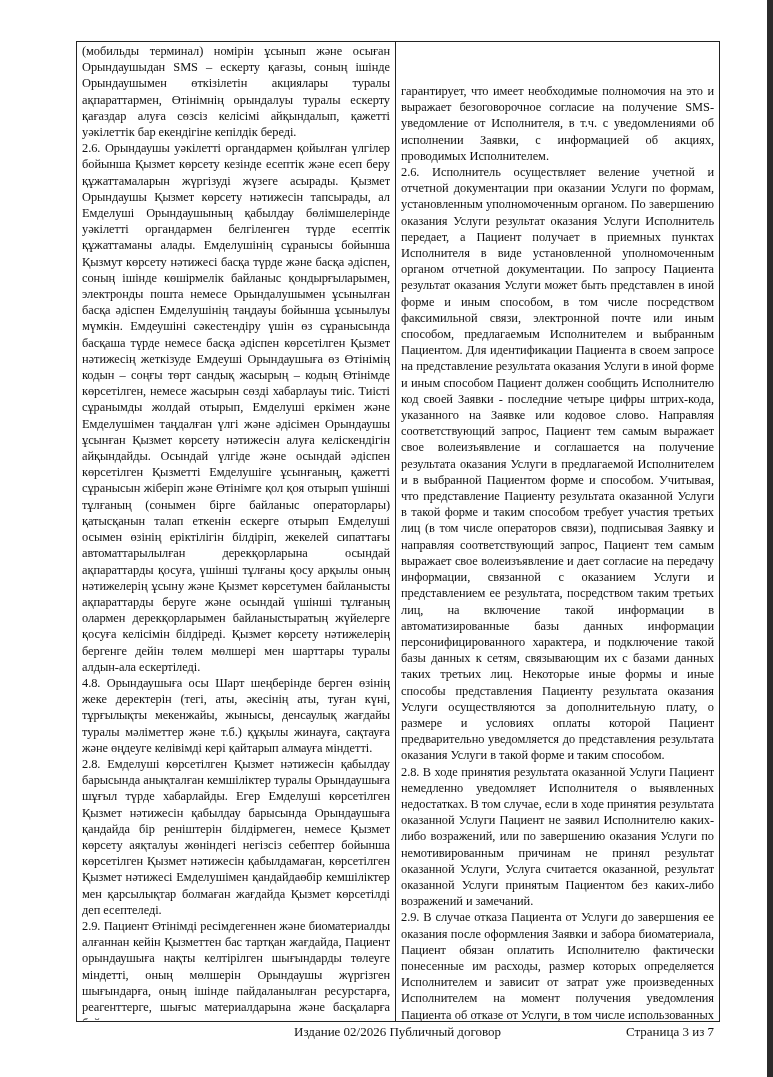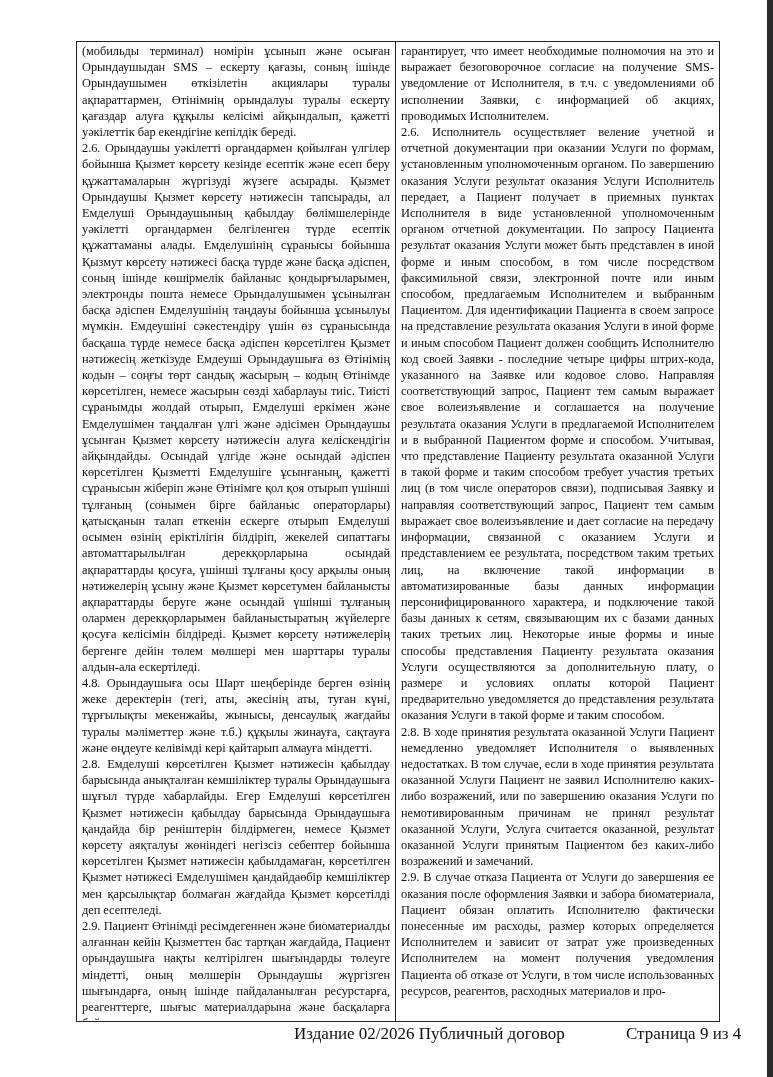--- a/index.html
+++ b/index.html
@@ -8,47 +8,47 @@
       font-family: "Liberation Serif", "DejaVu Serif", serif; color: #111;
     }
     .page { position: absolute; left: 0; top: 0; width: 767px; height: 1077px; background: #fff; }
     .edge { position: absolute; right: 0; top: 0; width: 6px; height: 1077px; background: #2b2b2b; }
     .table {
       position: absolute; left: 76px; top: 41px; width: 644px; height: 981px;
       border: 1px solid #222; box-sizing: border-box; display: flex;
     }
     .col { box-sizing: border-box; padding: 1px 5px 0 5px; overflow: hidden; }
     .col.left { width: 320px; border-right: 1px solid #222; }
-    .col.right { width: 324px; }
+    .col.right { width: 324px; margin-top: 40px; }
     .col p {
       margin: 0; font-size: 12.4px; line-height: 16.2px; text-align: justify;
       letter-spacing: -0.05px;
     }
-    .footer { position: absolute; top: 1024px; left: 0; width: 767px; height: 20px; font-size: 17px; text-decoration: underline; }
+    .footer { position: absolute; top: 1024px; left: 0; width: 767px; height: 20px; font-size: 13px; text-decoration: underline; }
     .footer .edition { position: absolute; left: 294px; top: 0; }
     .footer .pagenum { position: absolute; left: 626px; top: 0; }
   </style>
 </head>
 <body>
 
 <div class="page">
   <div class="table">
     <div class="col left">
-      <p>(мобильды терминал) номірін ұсынып және осыған Орындаушыдан SMS – ескерту қағазы, соның ішінде Орындаушымен өткізілетін акциялары туралы ақпараттармен, Өтінімнің орындалуы туралы ескерту қағаздар алуға құқылы келісімі айқындалып, қажетті уәкілеттік бар екендігіне кепілдік береді.</p>
+      <p>(мобильды терминал) номірін ұсынып және осыған Орындаушыдан SMS – ескерту қағазы, соның ішінде Орындаушымен өткізілетін акциялары туралы ақпараттармен, Өтінімнің орындалуы туралы ескерту қағаздар алуға сөзсіз келісімі айқындалып, қажетті уәкілеттік бар екендігіне кепілдік береді.</p>
       <p>2.6. Орындаушы уәкілетті органдармен қойылған үлгілер бойынша Қызмет көрсету кезінде есептік және есеп беру құжаттамаларын жүргізуді жүзеге асырады. Қызмет Орындаушы Қызмет көрсету нәтижесін тапсырады, ал Емделуші Орындаушының қабылдау бөлімшелерінде уәкілетті органдармен белгіленген түрде есептік құжаттаманы алады. Емделушінің сұранысы бойынша Қызмут көрсету нәтижесі басқа түрде және басқа әдіспен, соның ішінде көшірмелік байланыс қондырғыларымен, электронды пошта немесе Орындалушымен ұсынылған басқа әдіспен Емделушінің таңдауы бойынша ұсынылуы мүмкін. Емдеушіні сәкестендіру үшін өз сұранысында басқаша түрде немесе басқа әдіспен көрсетілген Қызмет нәтижесің жеткізуде Емдеуші Орындаушыға өз Өтінімің кодын – соңғы төрт сандық жасырың – кодың Өтінімде көрсетілген, немесе жасырын сөзді хабарлауы тиіс. Тиісті сұранымды жолдай отырып, Емделуші еркімен және Емделушімен таңдалған үлгі және әдісімен Орындаушы ұсынған Қызмет көрсету нәтижесін алуға келіскендігін айқындайды. Осындай үлгіде және осындай әдіспен көрсетілген Қызметті Емделушіге ұсынғаның, қажетті сұранысын жіберіп және Өтінімге қол қоя отырып үшінші тұлғаның (сонымен бірге байланыс операторлары) қатысқанын талап еткенін ескерге отырып Емделуші осымен өзінің еріктілігін білдіріп, жекелей сипаттағы автоматтарылылған дерекқорларына осындай ақпараттарды қосуға, үшінші тұлғаны қосу арқылы оның нәтижелерің ұсыну және Қызмет көрсетумен байланысты ақпараттарды беруге және осындай үшінші тұлғаның олармен дерекқорларымен байланыстыратың жүйелерге қосуға келісімін білдіреді. Қызмет көрсету нәтижелерің бергенге дейін төлем мөлшері мен шарттары туралы алдын-ала ескертіледі.</p>
       <p>4.8. Орындаушыға осы Шарт шеңберінде берген өзінің жеке деректерін (тегі, аты, әкесінің аты, туған күні, тұрғылықты мекенжайы, жынысы, денсаулық жағдайы туралы мәліметтер және т.б.) құқылы жинауға, сақтауға және өңдеуге келівімді кері қайтарып алмауға міндетті.</p>
       <p>2.8. Емделуші көрсетілген Қызмет нәтижесін қабылдау барысында анықталған кемшіліктер туралы Орындаушыға шұғыл түрде хабарлайды. Егер Емделуші көрсетілген Қызмет нәтижесін қабылдау барысында Орындаушыға қандайда бір реніштерін білдірмеген, немесе Қызмет көрсету аяқталуы жөніндегі негізсіз себептер бойынша көрсетілген Қызмет нәтижесін қабылдамаған, көрсетілген Қызмет нәтижесі Емделушімен қандайдаөбір кемшіліктер мен қарсылықтар болмаған жағдайда Қызмет көрсетілді деп есептеледі.</p>
       <p>2.9. Пациент Өтінімді ресімдегеннен және биоматериалды алғаннан кейін Қызметтен бас тартқан жағдайда, Пациент орындаушыға нақты келтірілген шығындарды төлеуге міндетті, оның мөлшерін Орындаушы жүргізген шығындарға, оның ішінде пайдаланылған ресурстарға, реагенттерге, шығыс материалдарына және басқаларға байланысты</p>
     </div>
     <div class="col right">
       <p>гарантирует, что имеет необходимые полномочия на это и выражает безоговорочное согласие на получение SMS-уведомление от Исполнителя, в т.ч. с уведомлениями об исполнении Заявки, с информацией об акциях, проводимых Исполнителем.</p>
       <p>2.6. Исполнитель осуществляет веление учетной и отчетной документации при оказании Услуги по формам, установленным уполномоченным органом. По завершению оказания Услуги результат оказания Услуги Исполнитель передает, а Пациент получает в приемных пунктах Исполнителя в виде установленной уполномоченным органом отчетной документации. По запросу Пациента результат оказания Услуги может быть представлен в иной форме и иным способом, в том числе посредством факсимильной связи, электронной почте или иным способом, предлагаемым Исполнителем и выбранным Пациентом. Для идентификации Пациента в своем запросе на представление результата оказания Услуги в иной форме и иным способом Пациент должен сообщить Исполнителю код своей Заявки - последние четыре цифры штрих-кода, указанного на Заявке или кодовое слово. Направляя соответствующий запрос, Пациент тем самым выражает свое волеизъявление и соглашается на получение результата оказания Услуги в предлагаемой Исполнителем и в выбранной Пациентом форме и способом. Учитывая, что представление Пациенту результата оказанной Услуги в такой форме и таким способом требует участия третьих лиц (в том числе операторов связи), подписывая Заявку и направляя соответствующий запрос, Пациент тем самым выражает свое волеизъявление и дает согласие на передачу информации, связанной с оказанием Услуги и представлением ее результата, посредством таким третьих лиц, на включение такой информации в автоматизированные базы данных информации персонифицированного характера, и подключение такой базы данных к сетям, связывающим их с базами данных таких третьих лиц. Некоторые иные формы и иные способы представления Пациенту результата оказания Услуги осуществляются за дополнительную плату, о размере и условиях оплаты которой Пациент предварительно уведомляется до представления результата оказания Услуги в такой форме и таким способом.</p>
       <p>2.8. В ходе принятия результата оказанной Услуги Пациент немедленно уведомляет Исполнителя о выявленных недостатках. В том случае, если в ходе принятия результата оказанной Услуги Пациент не заявил Исполнителю каких- либо возражений, или по завершению оказания Услуги по немотивированным причинам не принял результат оказанной Услуги, Услуга считается оказанной, результат оказанной Услуги принятым Пациентом без каких-либо возражений и замечаний.</p>
       <p>2.9. В случае отказа Пациента от Услуги до завершения ее оказания после оформления Заявки и забора биоматериала, Пациент обязан оплатить Исполнителю фактически понесенные им расходы, размер которых определяется Исполнителем и зависит от затрат уже произведенных Исполнителем на момент получения уведомления Пациента об отказе от Услуги, в том числе использованных ресурсов, реагентов, расходных материалов и про-</p>
     </div>
   </div>
 
   <div class="footer">
     <span class="edition">Издание 02/2026 Публичный договор</span>
-    <span class="pagenum">Страница 9 из 4</span>
+    <span class="pagenum">Страница 3 из 7</span>
   </div>
 </div>
 <div class="edge"></div>
 
 </body></html>

